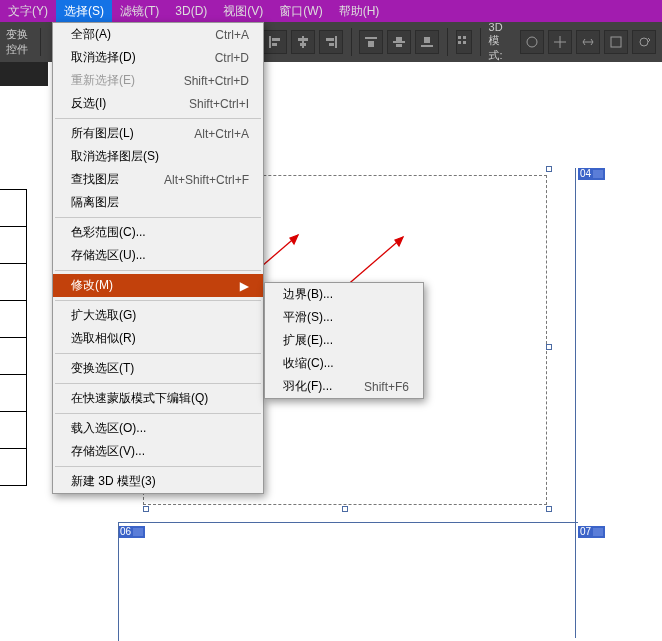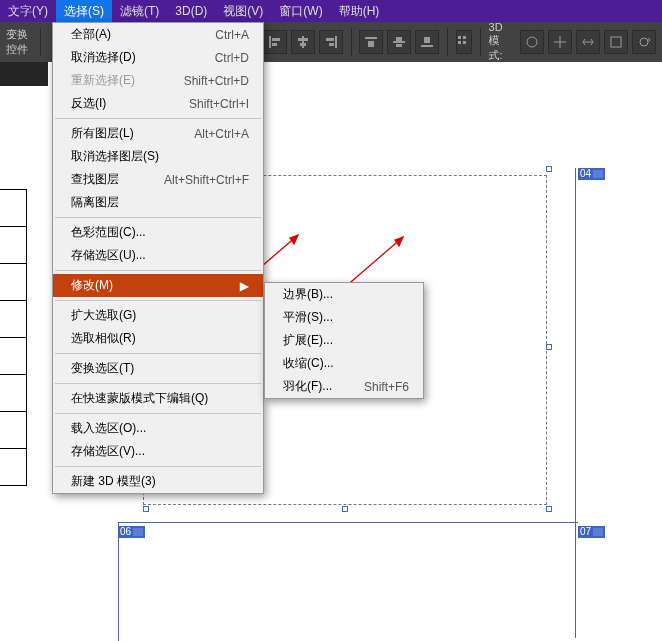--- a/index.html
+++ b/index.html
@@ -1,18 +1,18 @@
 <!DOCTYPE html>
 <html><head>
 <meta charset="utf-8">
 <style>
 * { margin: 0; padding: 0; box-sizing: border-box; font-family: "Microsoft YaHei", sans-serif; }
 body { width: 662px; height: 641px; background: #fff; overflow: hidden; position: relative; }
 
-.menubar { background: #4c1d95; height: 22px; display: flex; align-items: center; font-size: 12px; color: #ddd; }
+.menubar { background: #a21caf; height: 22px; display: flex; align-items: center; font-size: 12px; color: #ddd; }
 .menubar-item { padding: 0 8px; height: 100%; display: flex; align-items: center; cursor: pointer; }
 .menubar-item.active { background: #1473e6; color: #fff; }
 
 .toolbar { background: #424242; height: 40px; display: flex; align-items: center; padding: 0 6px; font-size: 11px; color: #bbb; gap: 4px; }
 .toolbar-label { color: #ccc; padding-right: 2px; }
 .tgroup { display: flex; align-items: center; gap: 4px; }
 .icon-btn { width: 24px; height: 24px; background: #3a3a3a; border: 1px solid #2c2c2c; display: flex; align-items: center; justify-content: center; }
 .sep { width: 1px; height: 28px; background: #2a2a2a; margin: 0 4px; }
 .three-d-label { color: #ccc; }
 

